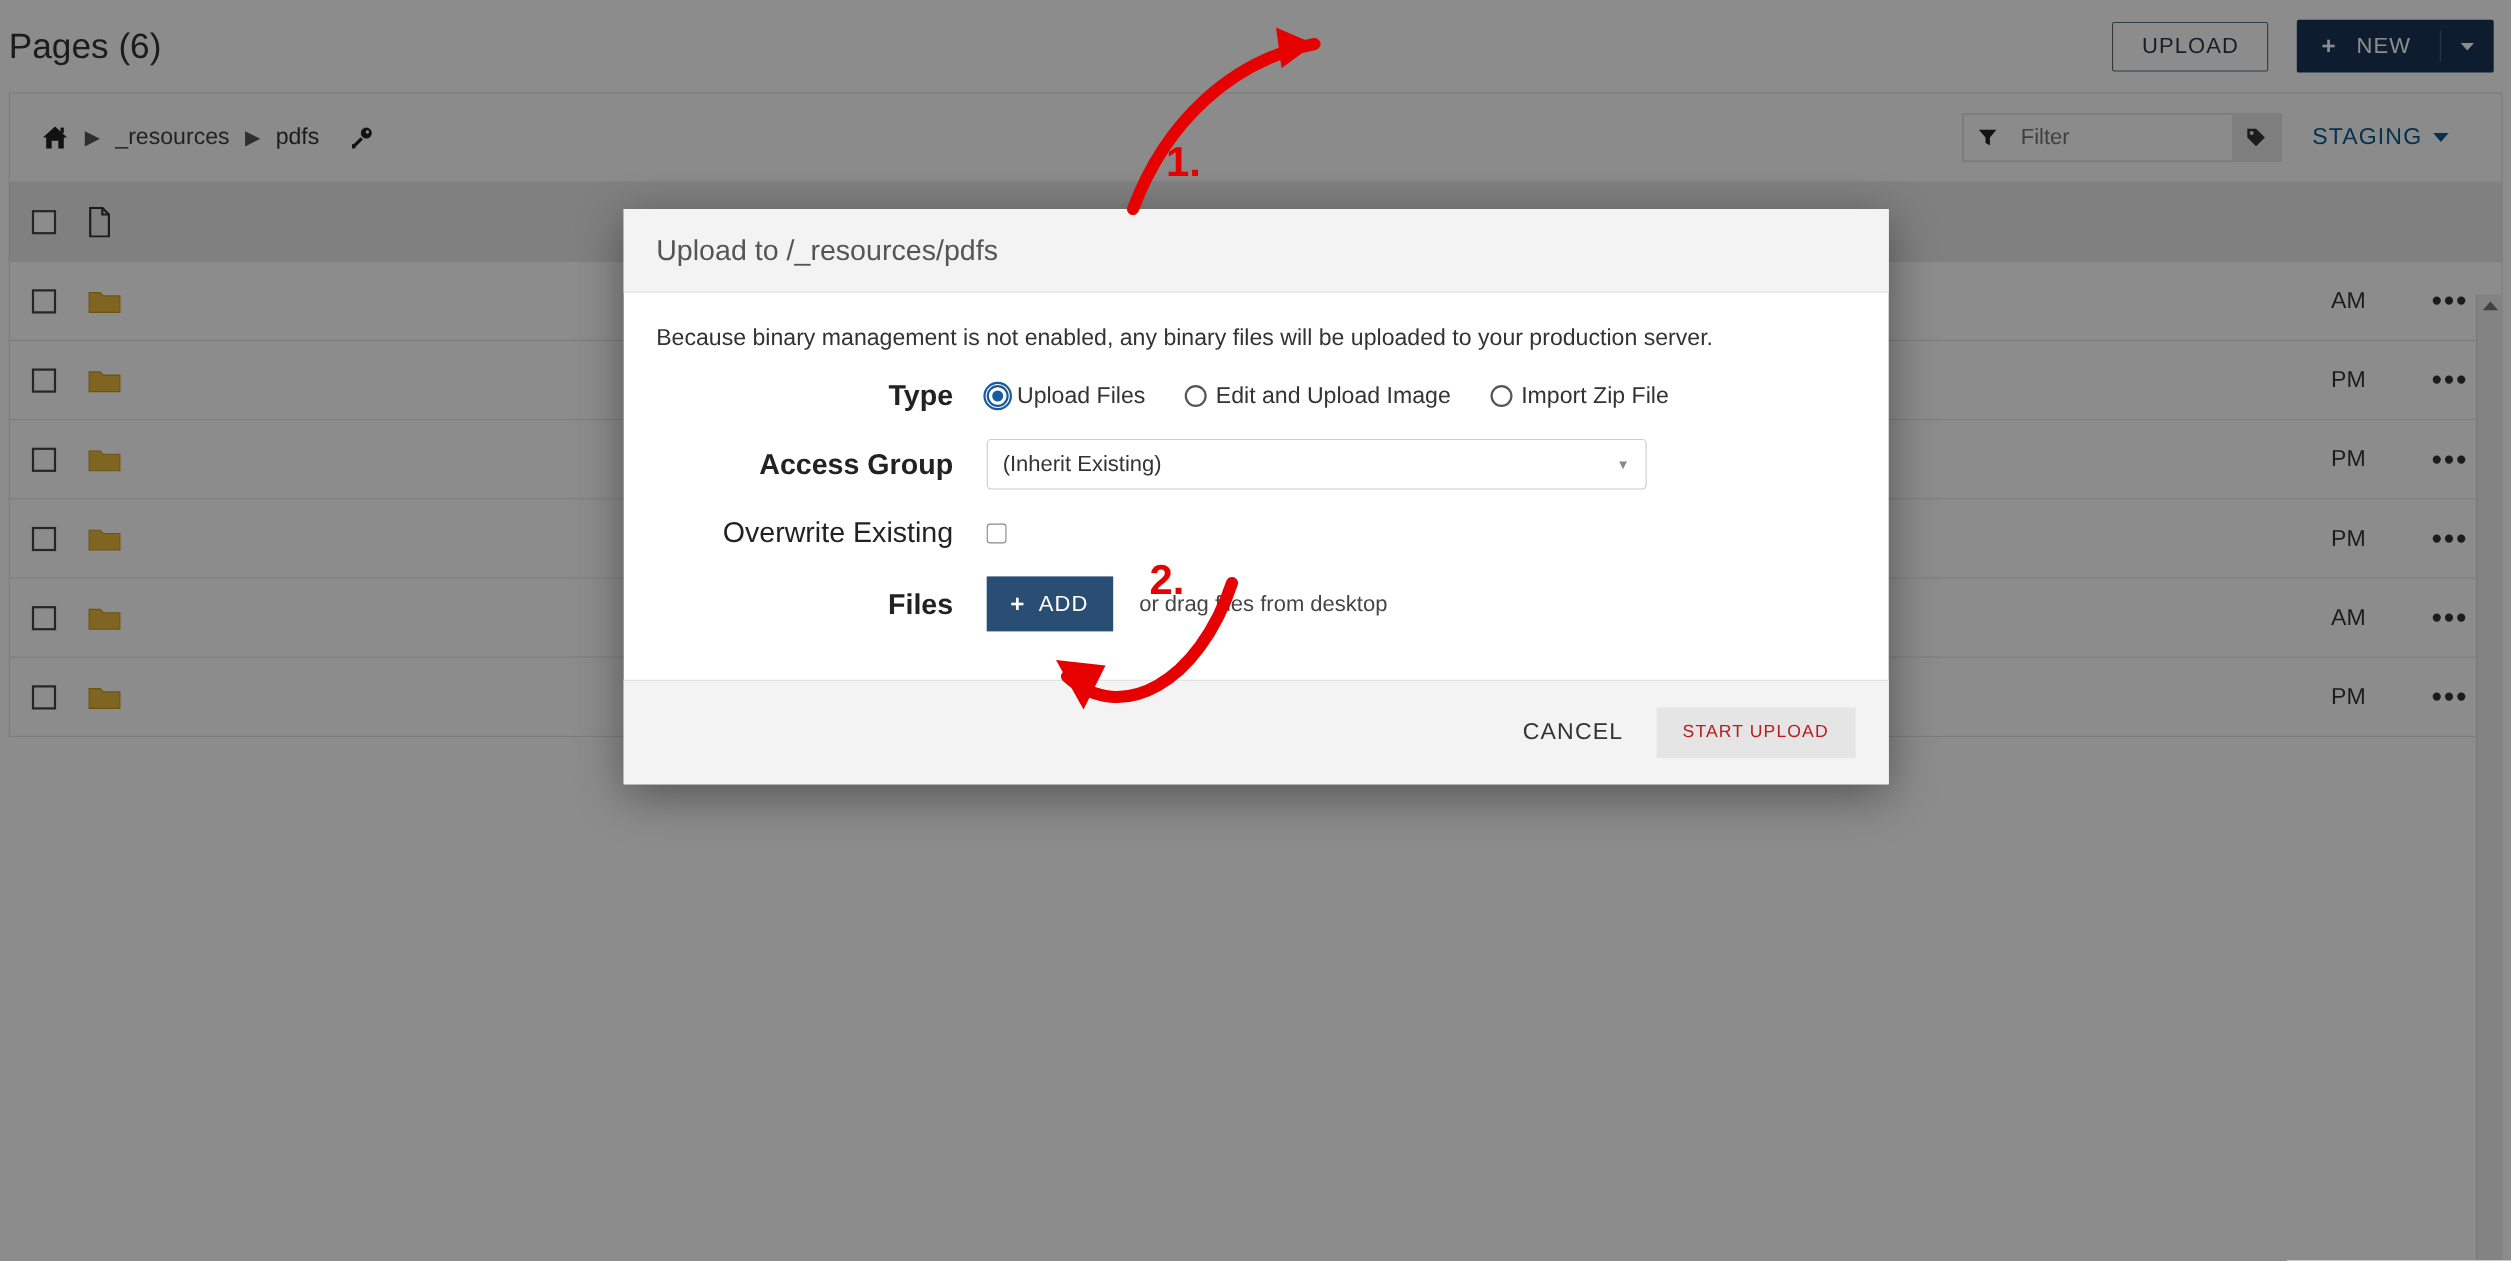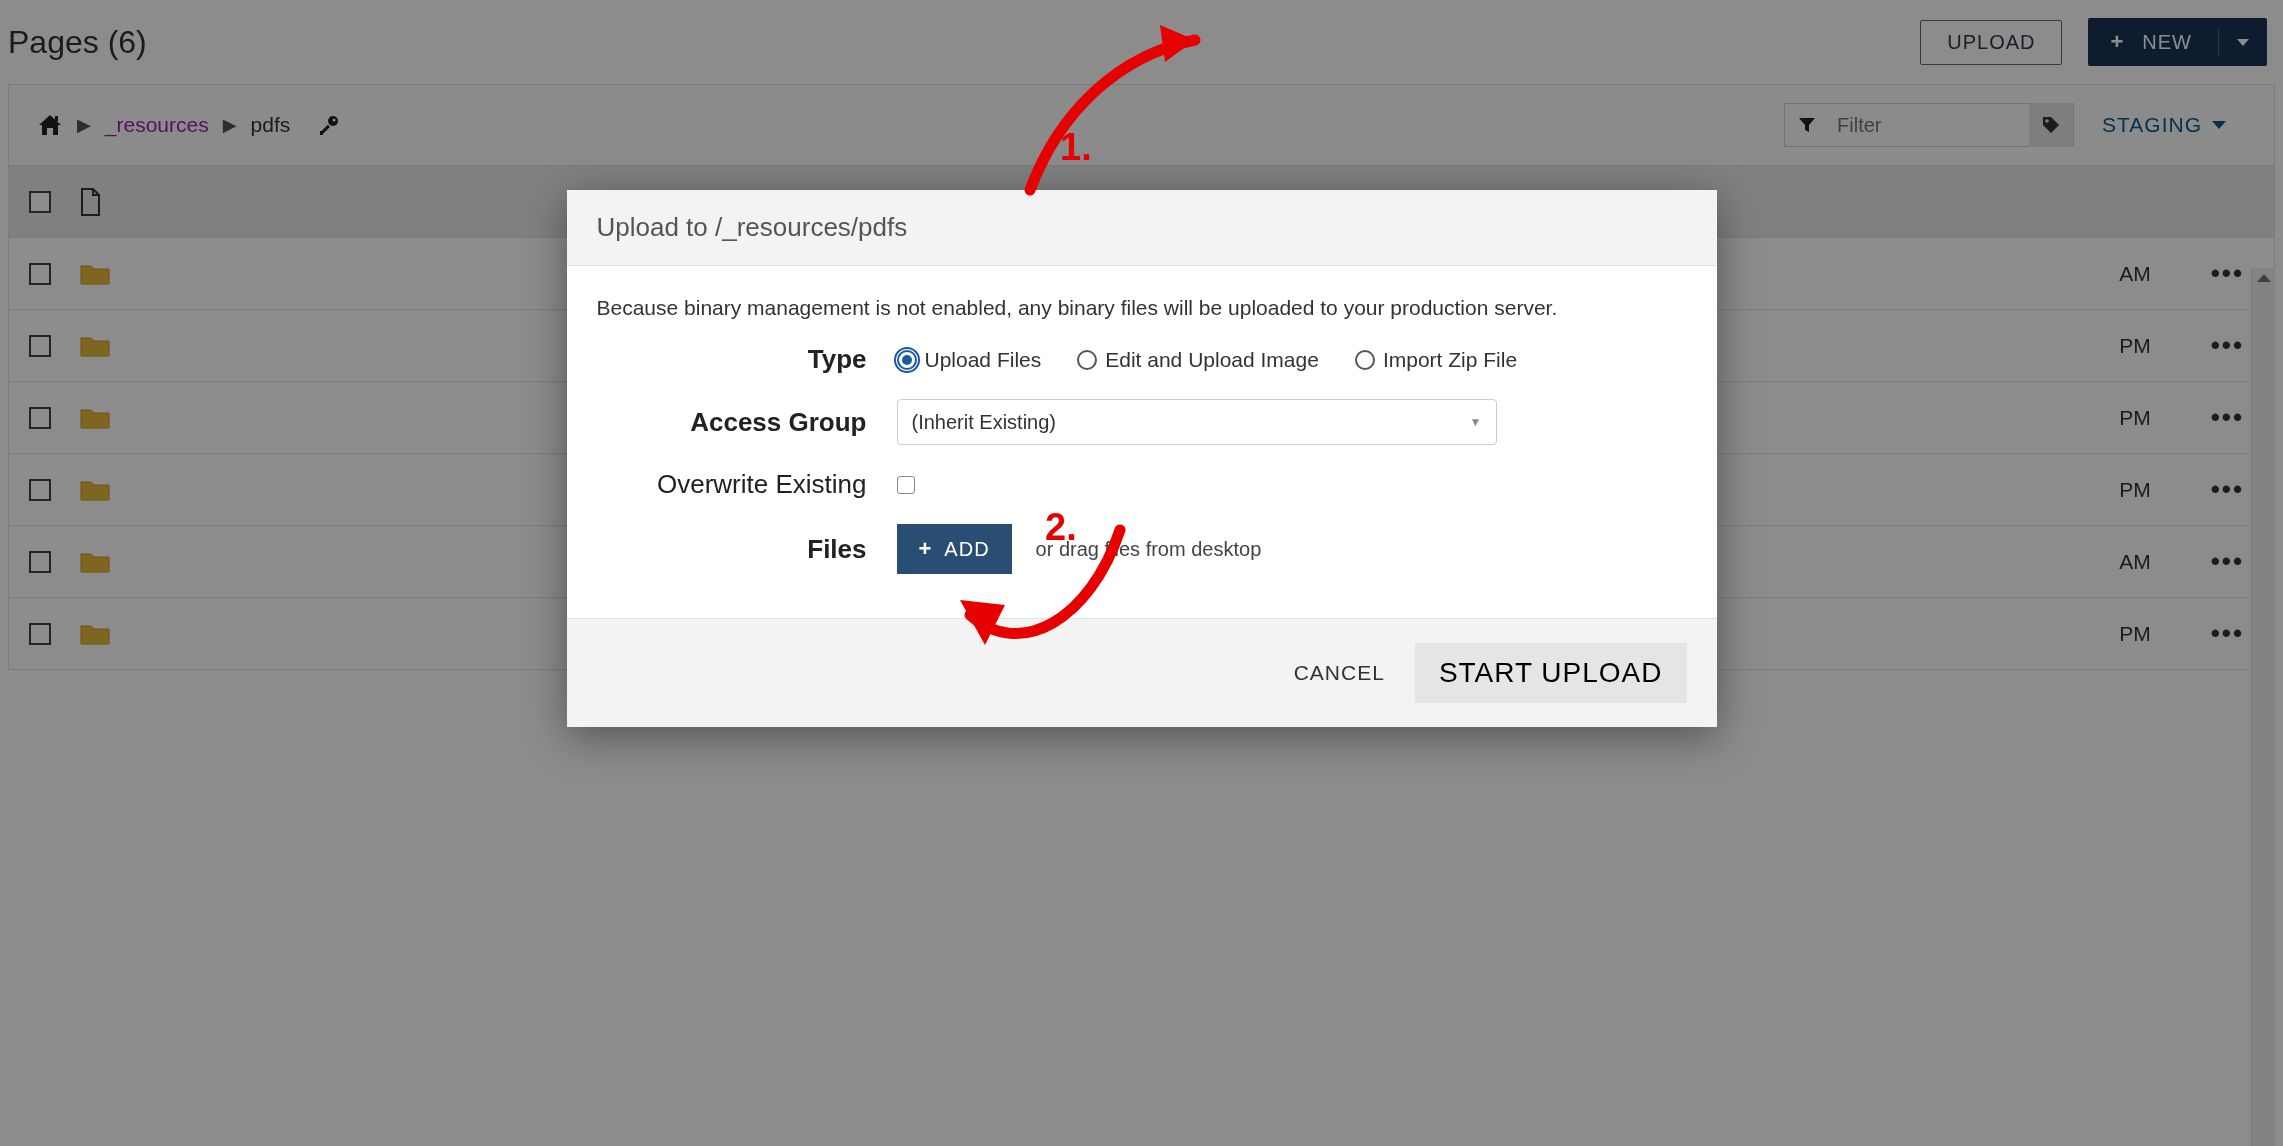--- a/index.html
+++ b/index.html
@@ -14,21 +14,21 @@
   .btn-upload { border: 1px solid #5a6a7a; background: #fff; color: #2e3a4a; padding: 10px 26px; border-radius: 2px; }
   .btn-new { background: #1a3456; color: #fff; padding: 10px 18px 10px 22px; border-radius: 2px; gap: 12px; }
   .btn-new .plus { font-weight: bold; font-size: 22px; margin-right: 6px; }
   .btn-new .divider-vert { width: 1px; height: 28px; background: rgba(255,255,255,0.25); margin: 0 6px 0 14px; }
   .btn-new .caret { width: 0; height: 0; border-left: 6px solid transparent; border-right: 6px solid transparent; border-top: 7px solid #fff; }
 
   
   .toolbar { display: flex; align-items: center; justify-content: space-between; padding: 18px 28px; background: #fdfdfd; border: 1px solid #e2e2e2; margin: 0 8px; }
   .breadcrumb { display: flex; align-items: center; gap: 14px; font-size: 21px; color: #333; }
   .breadcrumb .chev { color: #555; font-size: 18px; }
-  .breadcrumb .link { color: #a21caf; }
+  .breadcrumb .link { color: #404040; }
   .breadcrumb .current { color: #333; }
   .toolbar-right { display: flex; align-items: center; gap: 28px; }
   .filter-box { display: flex; align-items: center; border: 1px solid #d0d0d0; height: 44px; }
   .filter-icon-wrap { width: 44px; display: flex; align-items: center; justify-content: center; color: #333; }
   .filter-input { border: none; height: 100%; font-size: 20px; padding: 0 8px; width: 200px; outline: none; background: transparent; }
   .tag-btn { width: 44px; height: 44px; background: #e5e5e5; display: flex; align-items: center; justify-content: center; }
   .staging { display: flex; align-items: center; gap: 10px; color: #0b5a8a; font-size: 21px; letter-spacing: 1px; font-weight: 500; padding-right: 20px; }
   .staging .chev-down { width: 0; height: 0; border-left: 7px solid transparent; border-right: 7px solid transparent; border-top: 8px solid #0b5a8a; }
 
   
@@ -62,21 +62,21 @@
   .radio.selected { border: 2px solid #1a5aa0; outline: 2px solid #1a5aa0; outline-offset: 1px; }
   .radio.selected::after { content: ""; width: 10px; height: 10px; background: #1a5aa0; border-radius: 50%; }
   .select { border: 1px solid #ccc; border-radius: 4px; height: 46px; width: 600px; display: flex; align-items: center; justify-content: space-between; padding: 0 14px; font-size: 20px; color: #333; background: #fff; gap: 30px; }
   .select .tri { color: #888; font-size: 12px; }
   .chk { width: 18px; height: 18px; border: 1px solid #888; border-radius: 3px; }
   .add-btn { background: #2a4d73; color: #fff; padding: 12px 22px; display: inline-flex; align-items: center; gap: 12px; font-size: 20px; letter-spacing: 1px; }
   .add-btn .plus { font-weight: bold; font-size: 22px; }
   .drag-text { font-size: 20px; color: #444; margin-left: 24px; }
   .modal-footer { background: #f3f3f3; padding: 24px 30px; display: flex; justify-content: flex-end; gap: 30px; align-items: center; border-top: 1px solid #e2e2e2; }
   .footer-cancel { font-size: 21px; color: #333; letter-spacing: 1px; }
-  .footer-start { background: #e5e5e5; color: #000000; padding: 14px 24px; font-size: 28px; letter-spacing: 1px; }
+  .footer-start { background: #e5e5e5; color: #b91c1c; padding: 14px 24px; font-size: 16px; letter-spacing: 1px; }
 
   
   .annot { position: absolute; pointer-events: none; }
   .annot-num { font-family: Arial; font-weight: 900; font-size: 38px; fill: #e60000; }
 
   svg { display: block; }
 </style>
 </head>
 <body>
 

